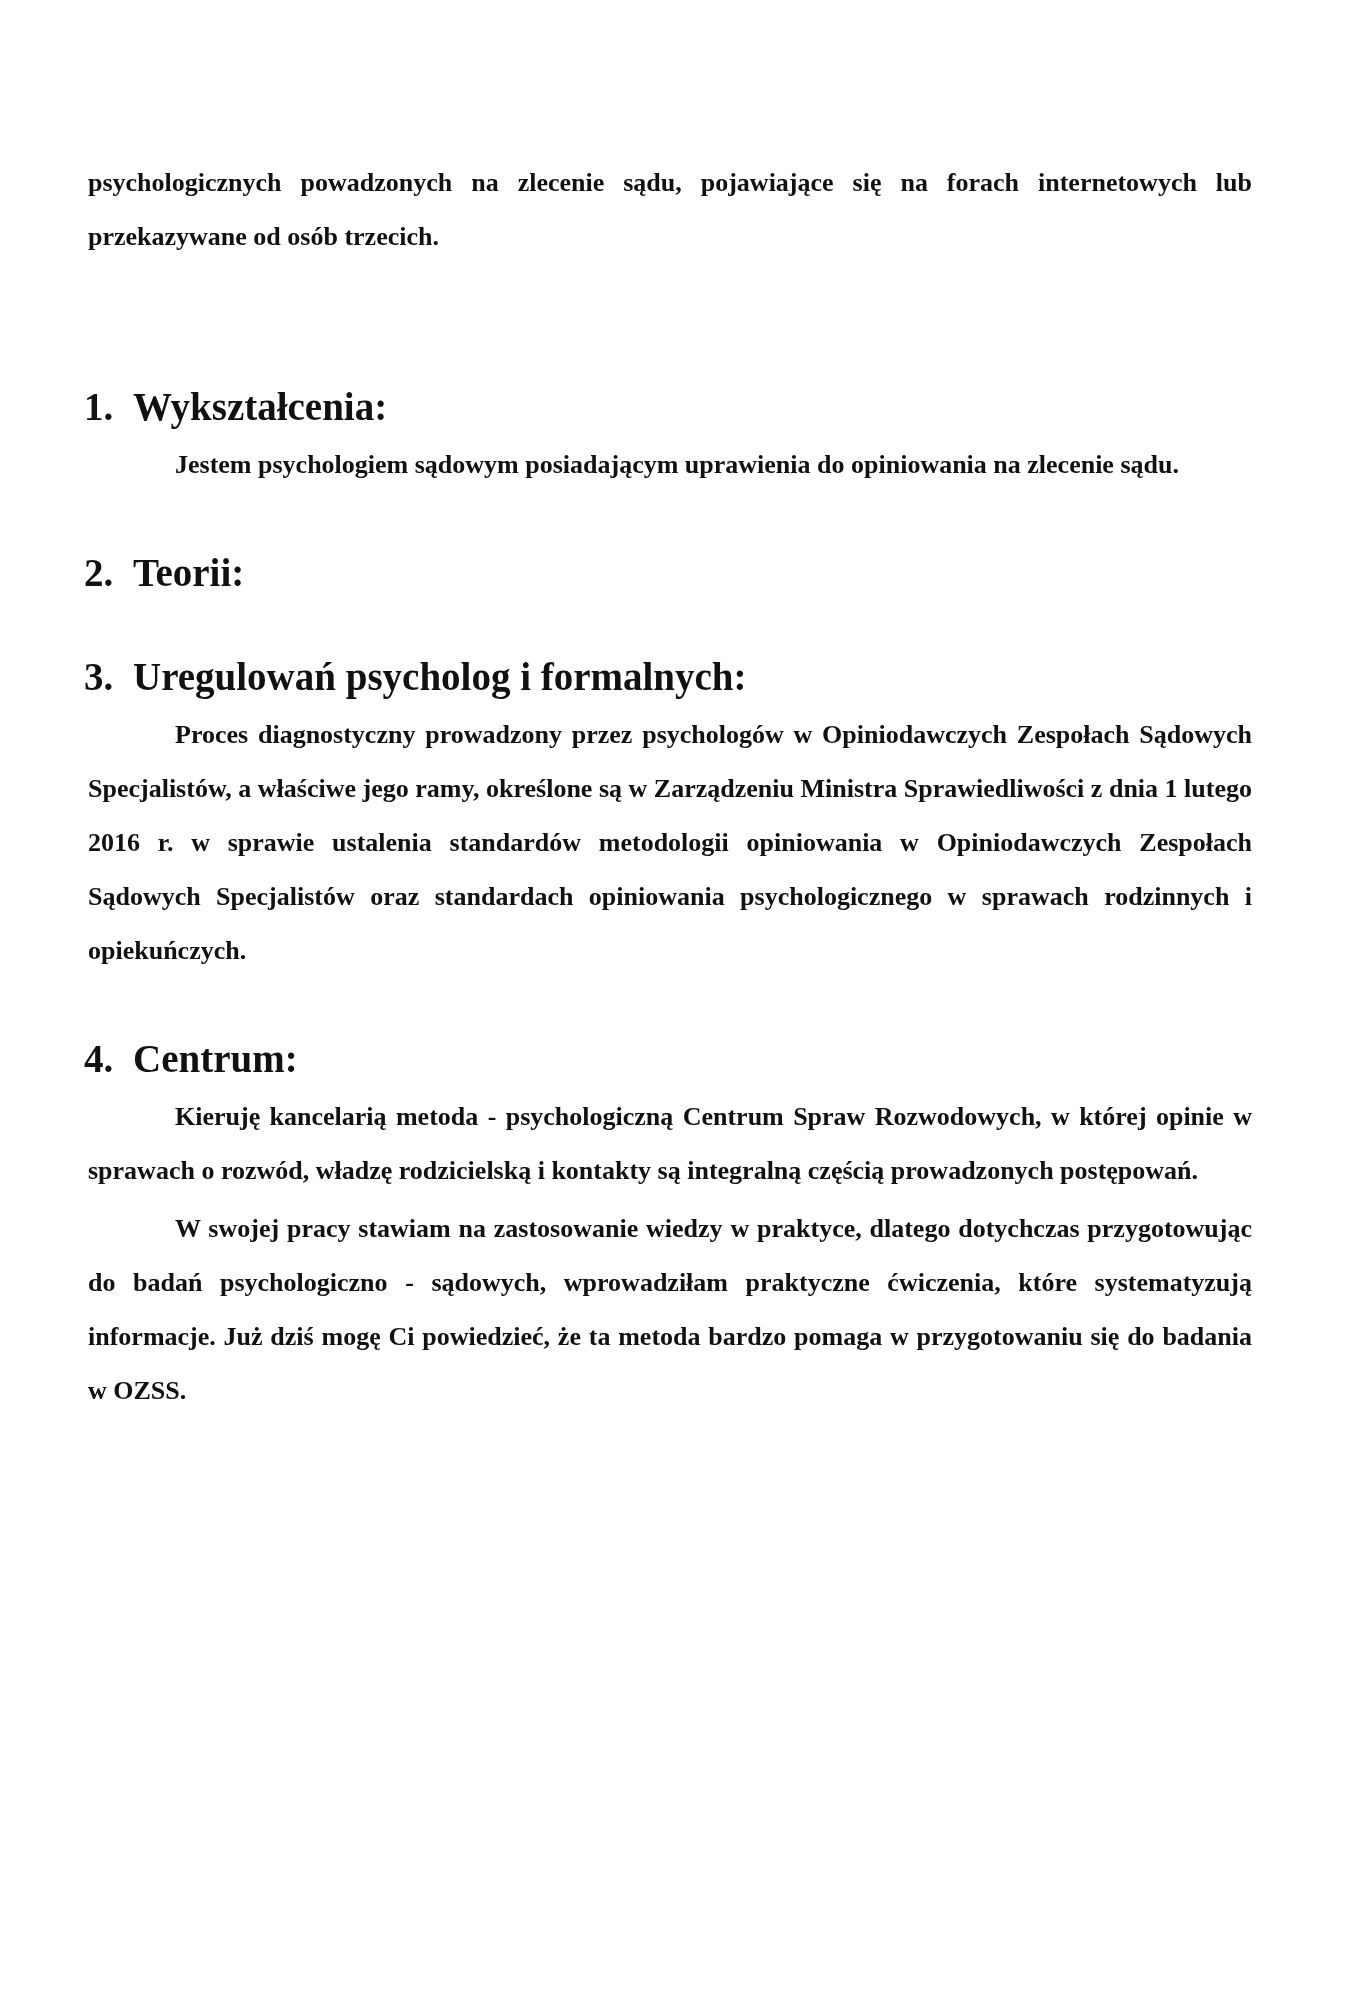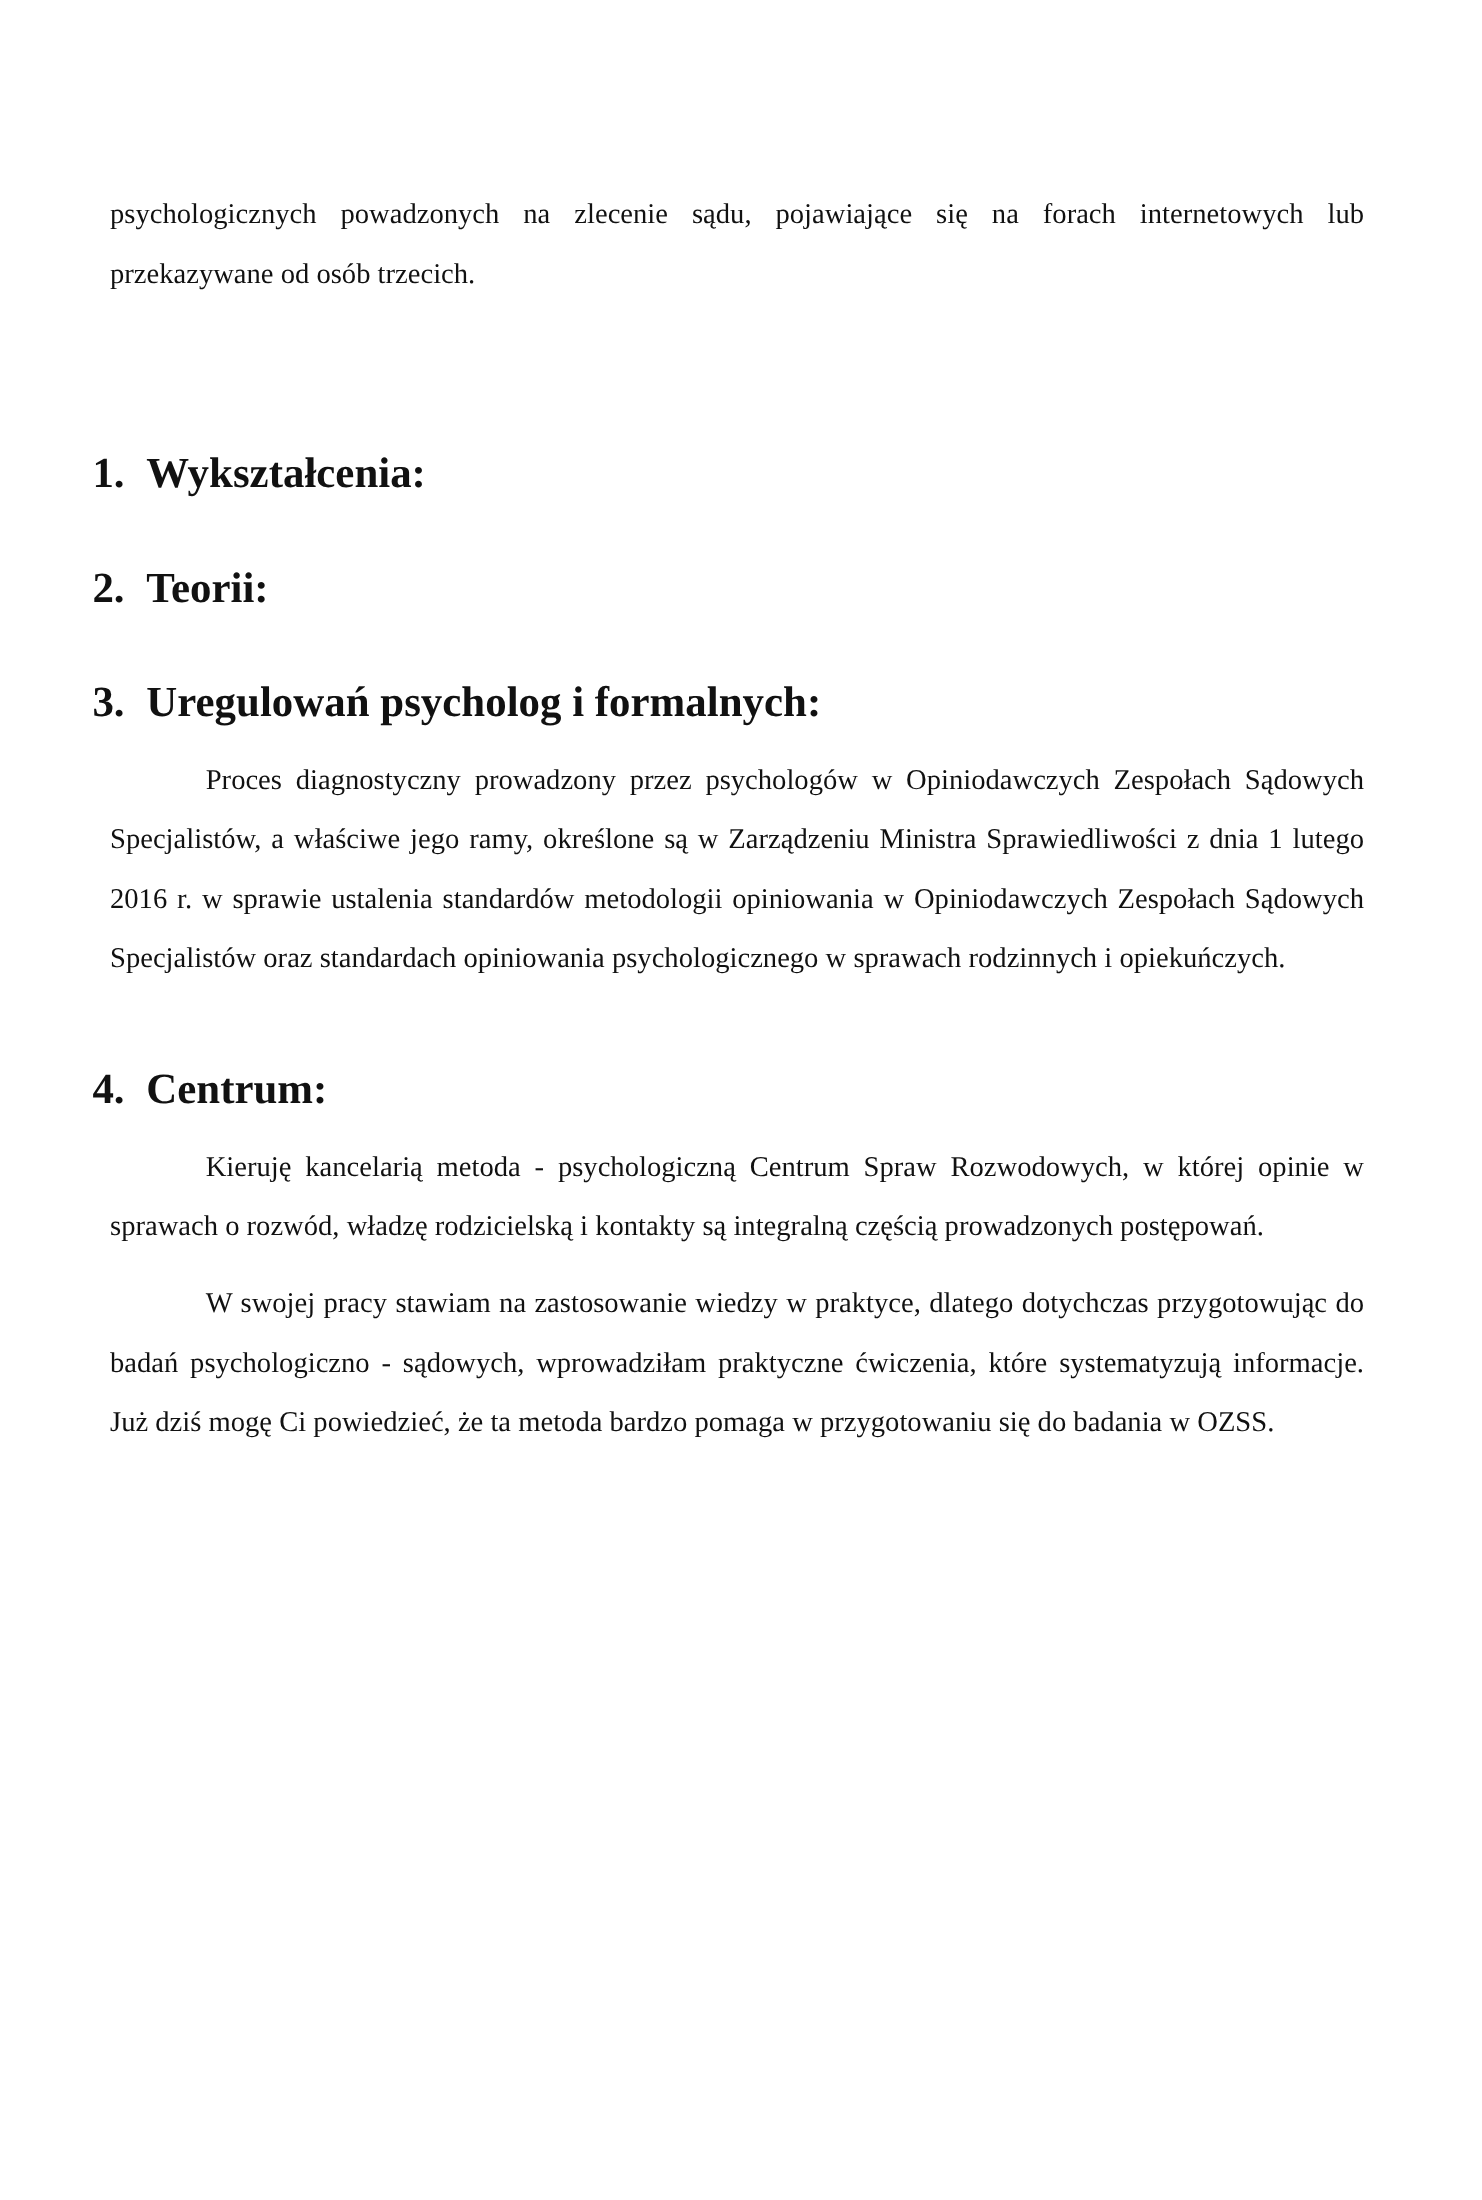--- a/index.html
+++ b/index.html
@@ -17,23 +17,24 @@
     }
     .page {
       position: absolute;
       left: 84px;
       top: 152px;
       width: 1172px;
       font-size: 26px;
       line-height: 54px;
     }
     .para {
-      margin: 16px;
+      margin: 4px;
       text-align: justify;
       text-align-last: left;
+      font-weight: bold;
     }
     .indent {
       text-indent: 87px;
     }
     .gap-lg { height: 56px; }
     .gap-md { height: 50px; }
     .heading {
       margin: 0;
       font-weight: bold;
       display: flex;
@@ -56,20 +57,21 @@
   <div class="gap-lg"></div>
 
 
   <div class="gap-lg"></div>
 
   <section>
     <h2 class="heading">
       <span class="num">1.</span>
       <span class="label">Wykształcenia:</span>
     </h2>
+    <p class="para indent">Jestem psychologiem sądowym posiadającym uprawienia do opiniowania na zlecenie sądu.</p>
   </section>
 
   <div class="gap-md"></div>
 
   <section>
     <h2 class="heading">
       <span class="num">2.</span>
       <span class="label">Teorii:</span>
     </h2>
   </section>

